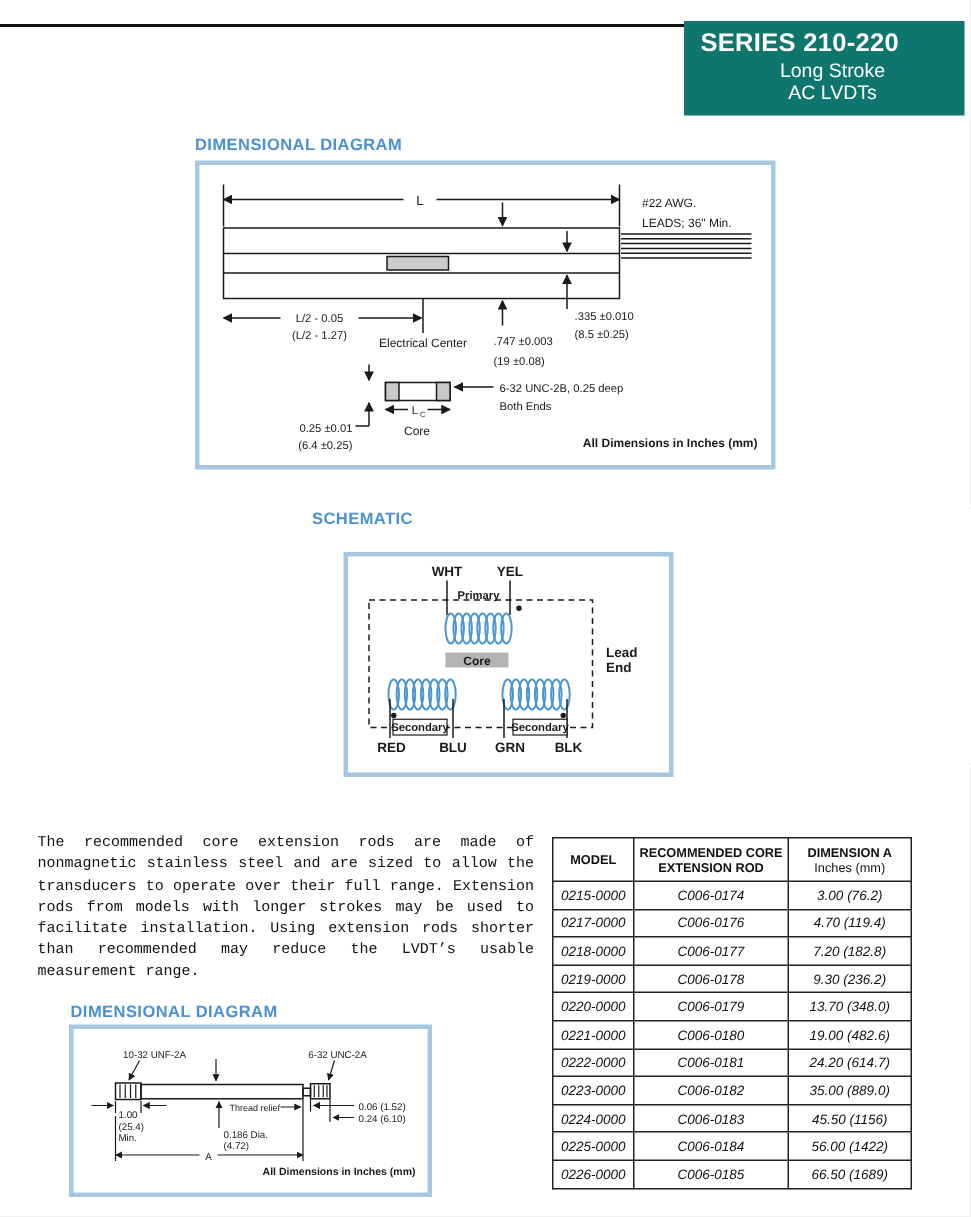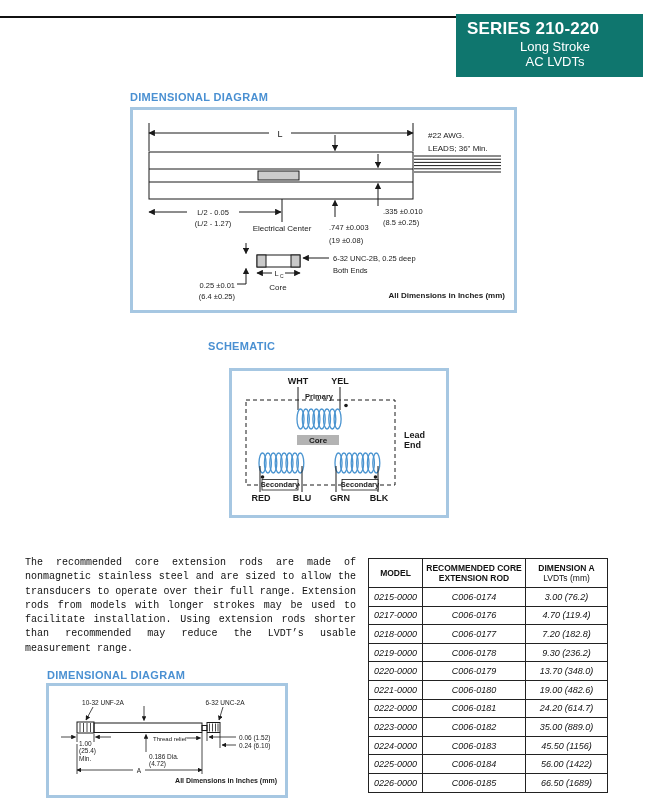--- a/index.html
+++ b/index.html
@@ -203,21 +203,21 @@
       </colgroup>
     <thead>
       <tr>
         <th>MODEL</th>
         <th>
           <div>RECOMMENDED CORE</div>
           <div>EXTENSION ROD</div>
         </th>
         <th>
           <div>DIMENSION A</div>
-          <div class="hdr-sub">LVDTs (mm)</div>
+          <div class="hdr-sub">Inches (mm)</div>
         </th>
       </tr>
     </thead>
     <tbody>
       <tr>
           <td>0215-0000</td>
           <td>C006-0174</td>
           <td>3.00 (76.2)</td>
         </tr>
       <tr>

